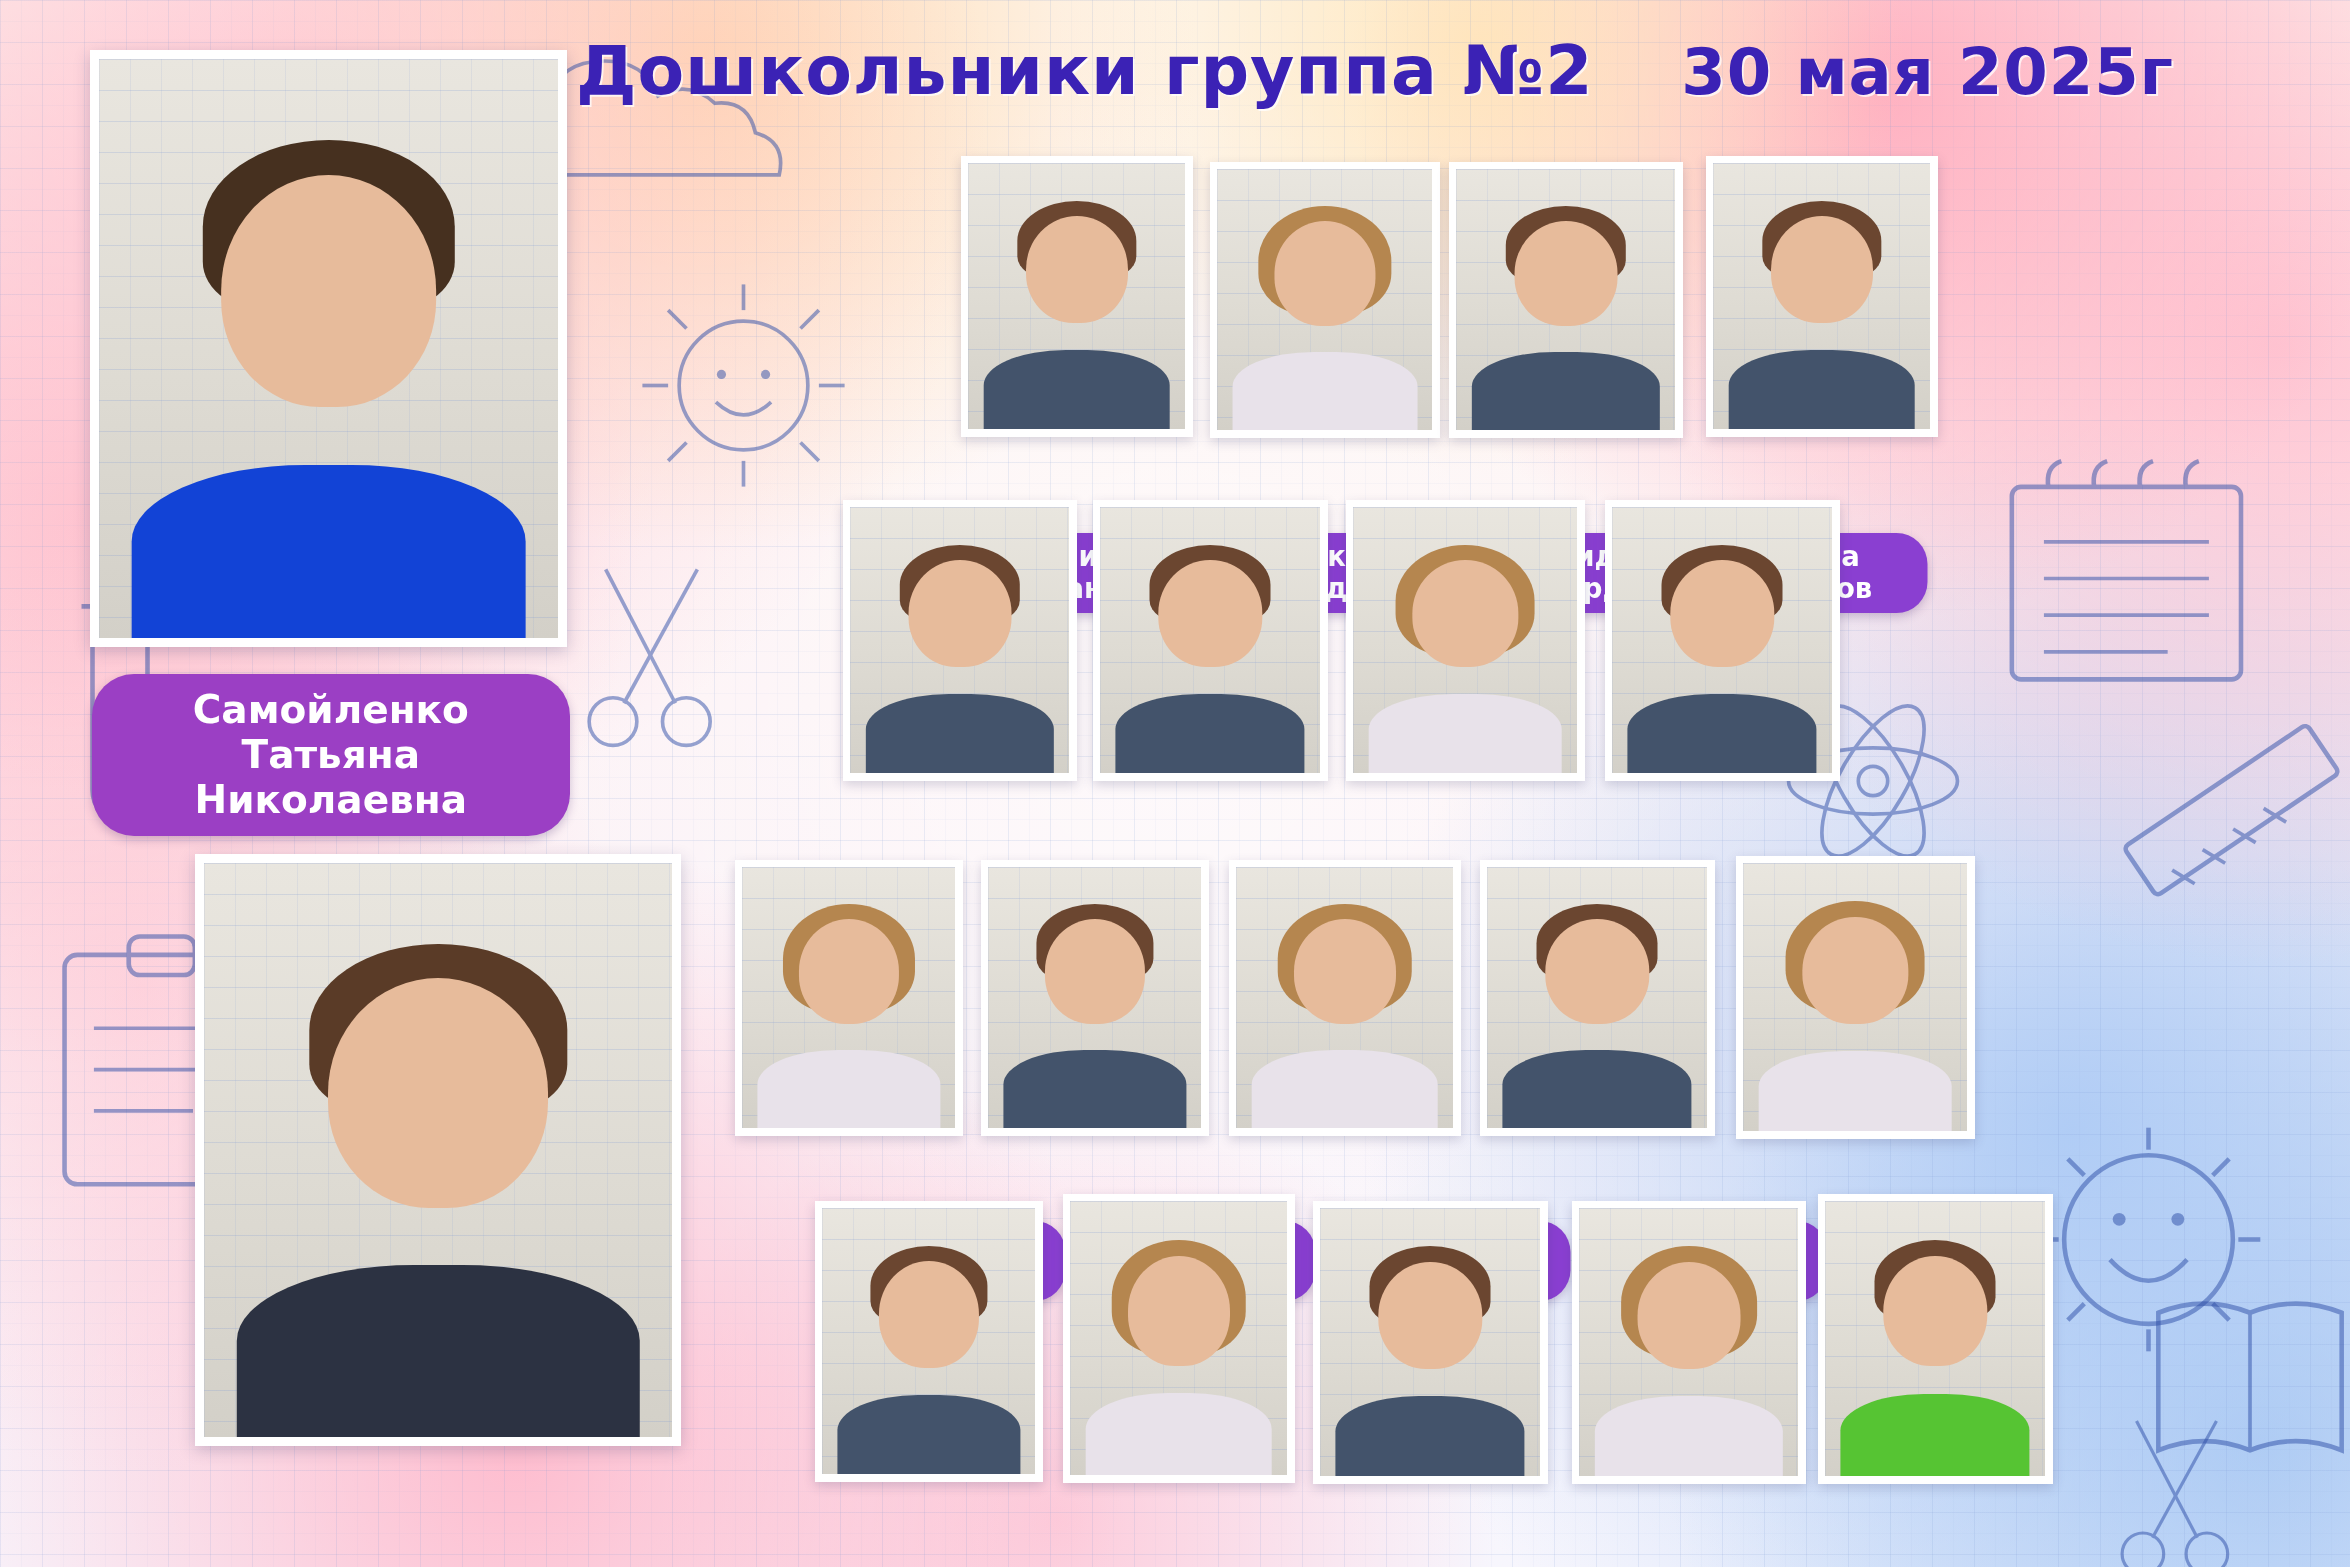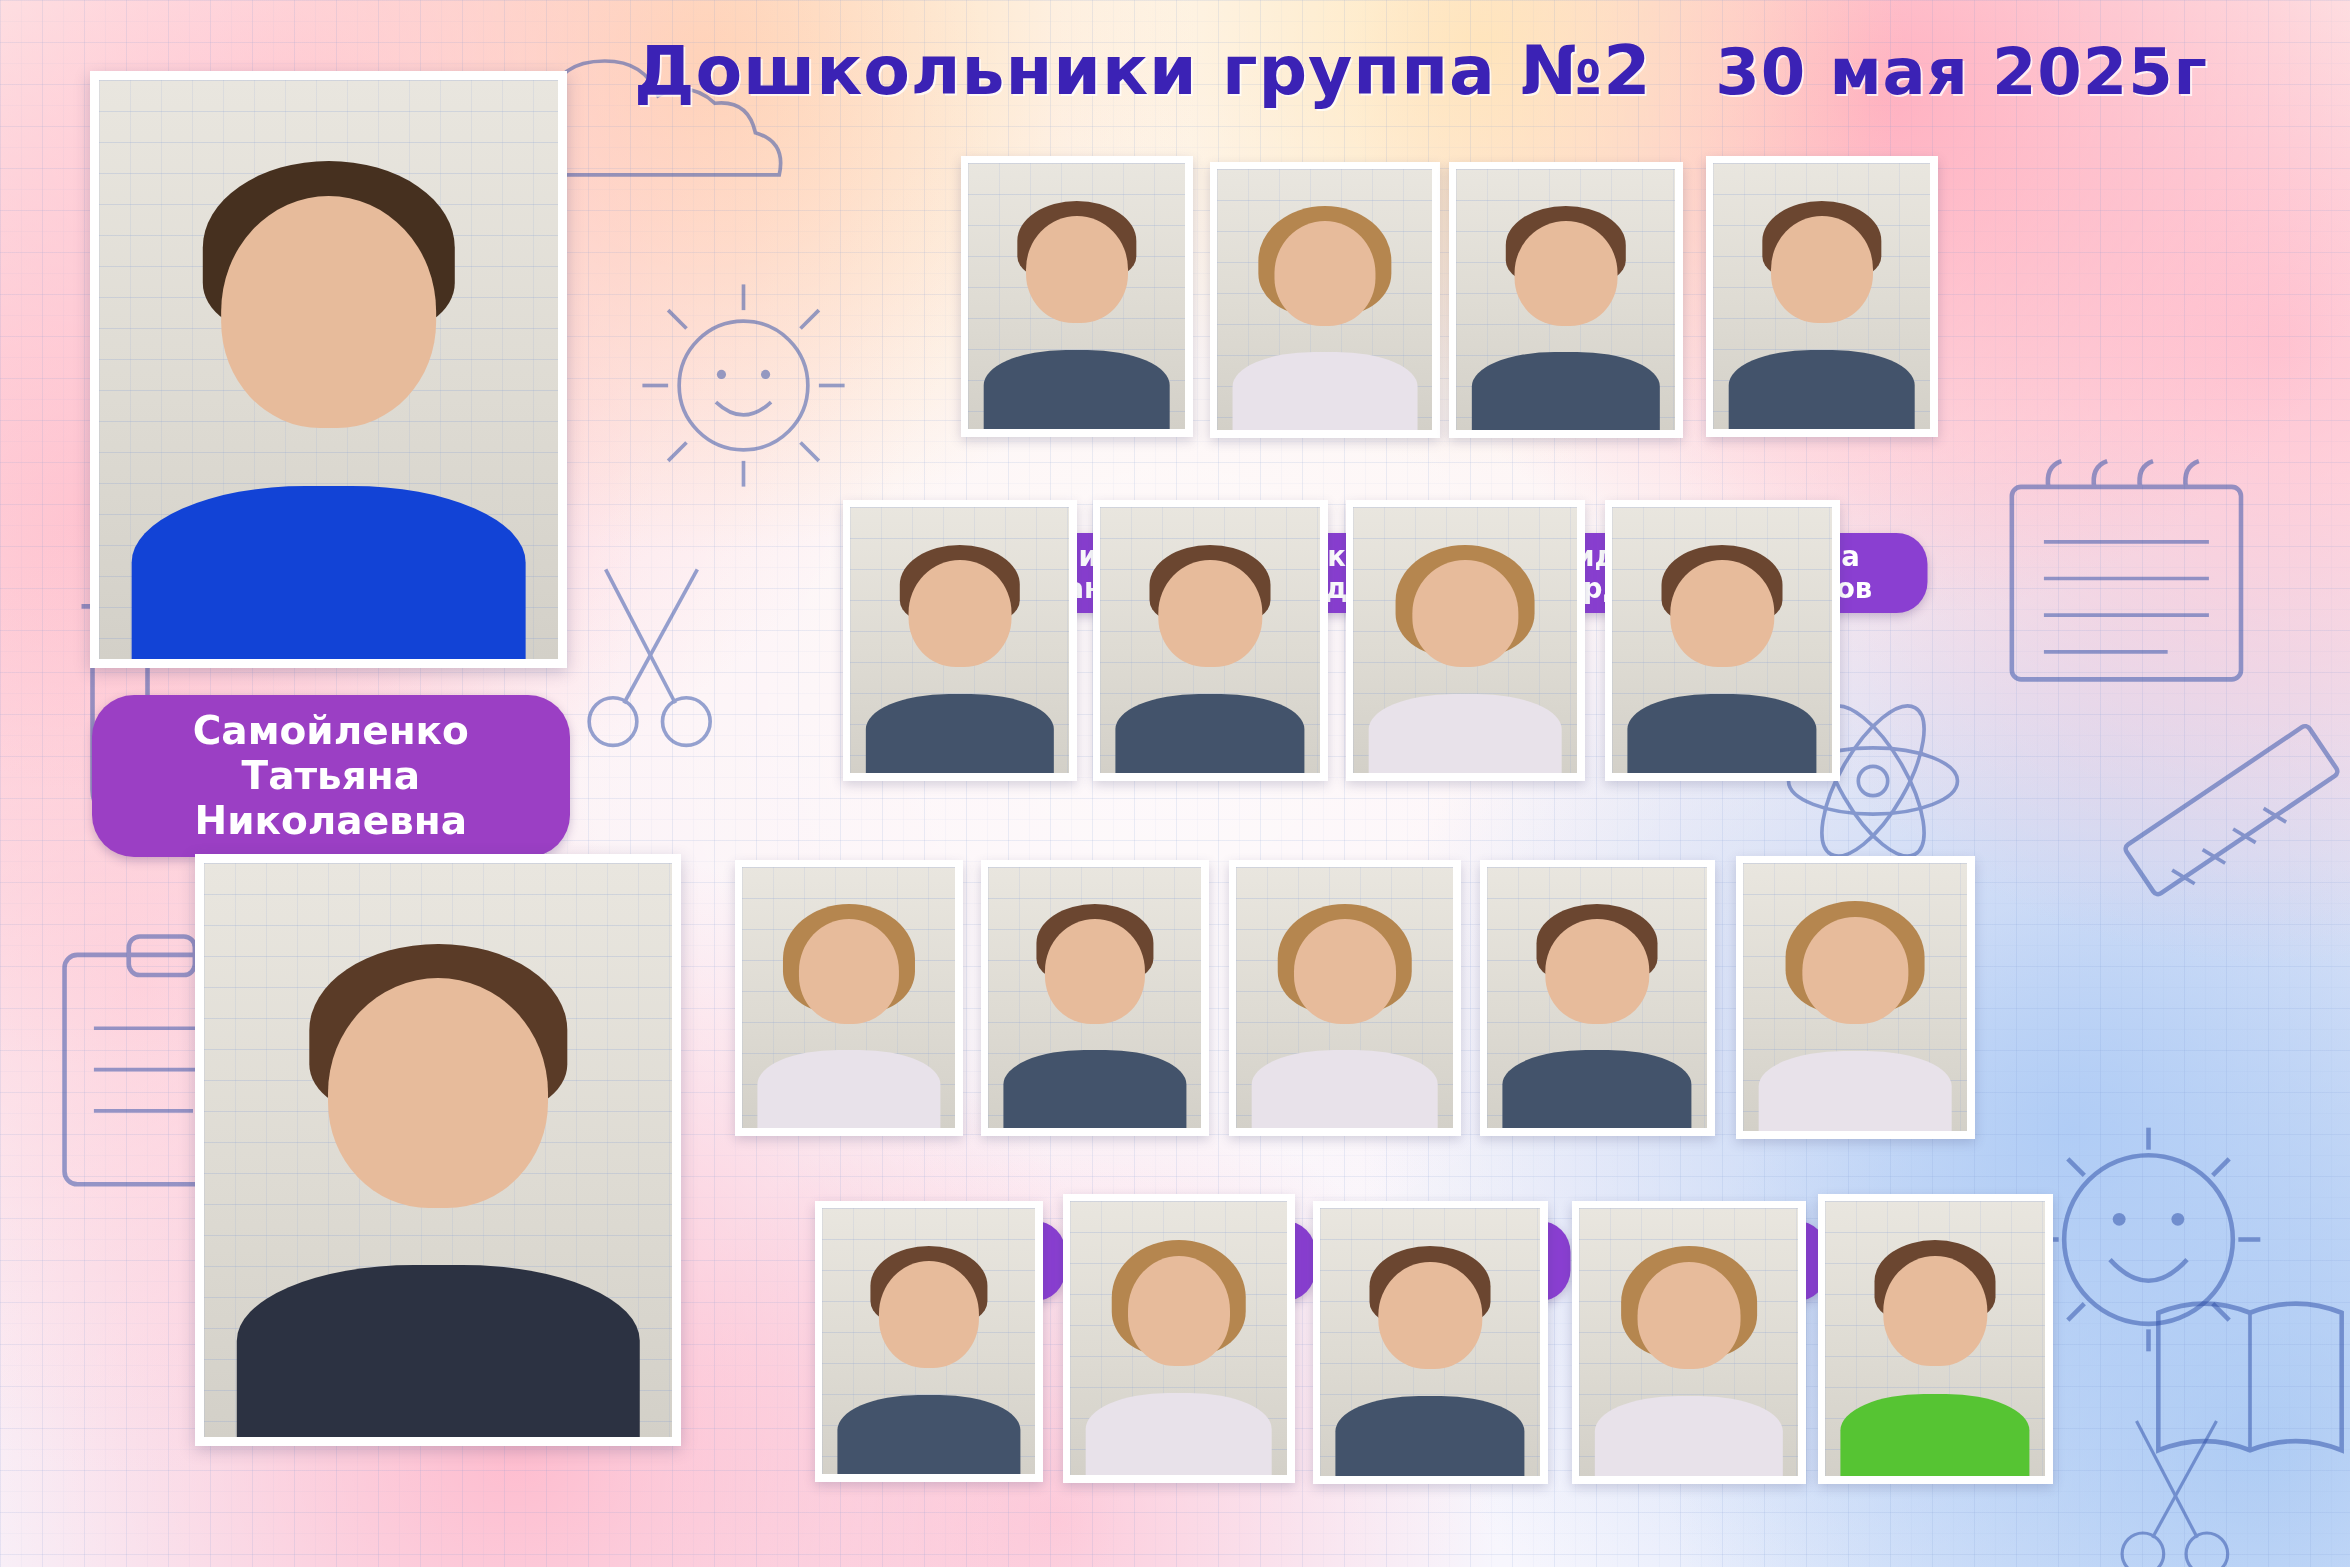--- a/index.html
+++ b/index.html
@@ -52,26 +52,26 @@
     position: absolute;
     stroke: #2f4fa8;
     fill: none;
     opacity: 0.5;
   }
 
   
   .title-row {
     position: absolute;
     top: 31px;
-    left: 634px;
+    left: 576px;
     width: 1616px;
     display: flex;
     align-items: baseline;
     justify-content: flex-start;
-    gap: 64px;
+    gap: 88px;
     z-index: 6;
   }
   .title-main, .title-date {
     font-family: "DejaVu Sans", sans-serif;
     font-weight: bold;
     color: #3b22b5;
     font-size: 68px;
     letter-spacing: 0.9px;
     white-space: nowrap;
     text-shadow: 1.8px 1.8px 0 rgba(255,255,255,0.75);
@@ -88,21 +88,21 @@
     padding: 9.2px;
     box-shadow: 0 4.6px 14.7px rgba(60,60,110,0.25);
   }
   .teacher .photo {
     width: 100%;
     height: 100%;
     display: block;
     position: relative;
     overflow: hidden;
   }
-  .teacher-1 { left: 90px; top: 71px; }
+  .teacher-1 { left: 90px; top: 50px; }
   .teacher-1 .photo-frame { width: 459px; height: 579px; }
   .teacher-2 { left: 195px; top: 854px; }
   .teacher-2 .photo-frame { width: 468px; height: 574px; }
 
   .name-plate {
     position: absolute;
     border-radius: 42px;
     color: #ffffff;
     font-weight: bold;
     text-align: center;

